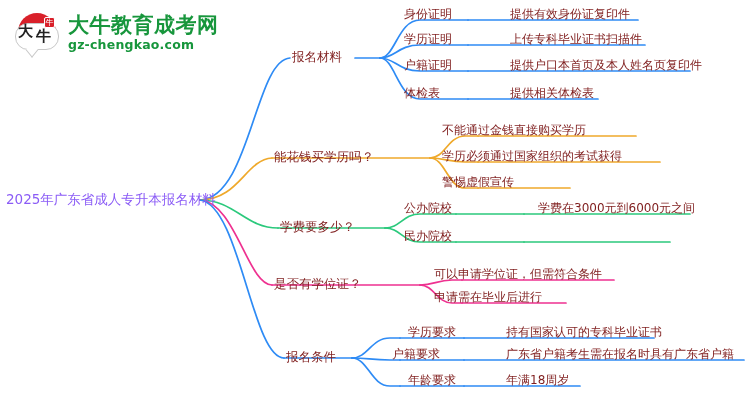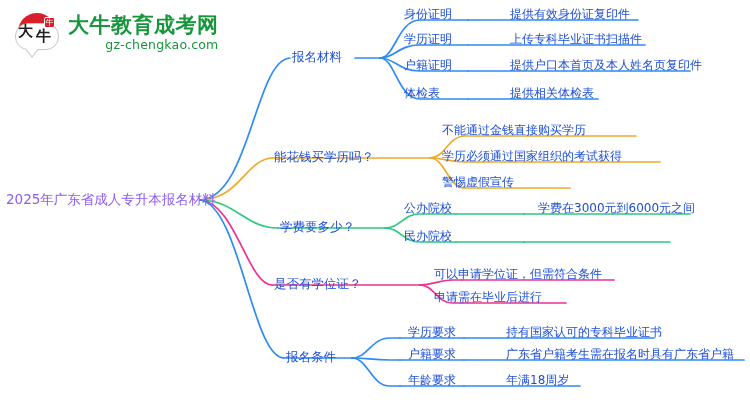--- a/index.html
+++ b/index.html
@@ -82,41 +82,40 @@
   .logo-title {
     font-size: 21px;
     font-weight: bold;
     color: #17963c;
     letter-spacing: 0.5px;
     line-height: 1.12;
     font-family: "DejaVu Sans", sans-serif;
   }
   .logo-sub {
     font-size: 12.5px;
-    font-weight: normal;
+    font-weight: bold;
     color: #17963c;
     letter-spacing: 0.2px;
     line-height: 1.2;
     font-family: "DejaVu Sans", sans-serif;
-    text-align: right;
   }
 
   
   #wires {
     position: absolute;
     left: 0; top: 0;
     width: 750px; height: 410px;
     pointer-events: none;
   }
 
   
   .node {
     position: absolute;
     white-space: nowrap;
-    color: #1d4ed8;
+    color: #7f1d1d;
     font-family: "DejaVu Sans", "Liberation Sans", sans-serif;
     line-height: 1;
   }
   .root-node {
     font-size: 13.5px;
     color: #8b5cf6;
     left: 6px;
     top: 193px;
   }
   .branch-node {
@@ -236,19 +235,19 @@
   <div class="node branch-node" style="left:274px; top:278px;">是否有学位证？</div>
 
   <div class="node mid-node" style="left:434px; top:268px;">可以申请学位证，但需符合条件</div>
   <div class="node mid-node" style="left:434px; top:291px;">申请需在毕业后进行</div>
 
   <div class="node branch-node" style="left:286px; top:351px;">报名条件</div>
 
   <div class="node mid-node" style="left:408px; top:326px;">学历要求</div>
   <div class="node leaf-node" style="left:506px; top:326px;">持有国家认可的专科毕业证书</div>
 
-  <div class="node mid-node" style="left:408px; top:348px;">户籍要求</div>
+  <div class="node mid-node" style="left:392px; top:348px;">户籍要求</div>
   <div class="node leaf-node" style="left:506px; top:348px;">广东省户籍考生需在报名时具有广东省户籍</div>
 
   <div class="node mid-node" style="left:408px; top:374px;">年龄要求</div>
   <div class="node leaf-node" style="left:506px; top:374px;">年满18周岁</div>
 
 </div>
 
 </body></html>

